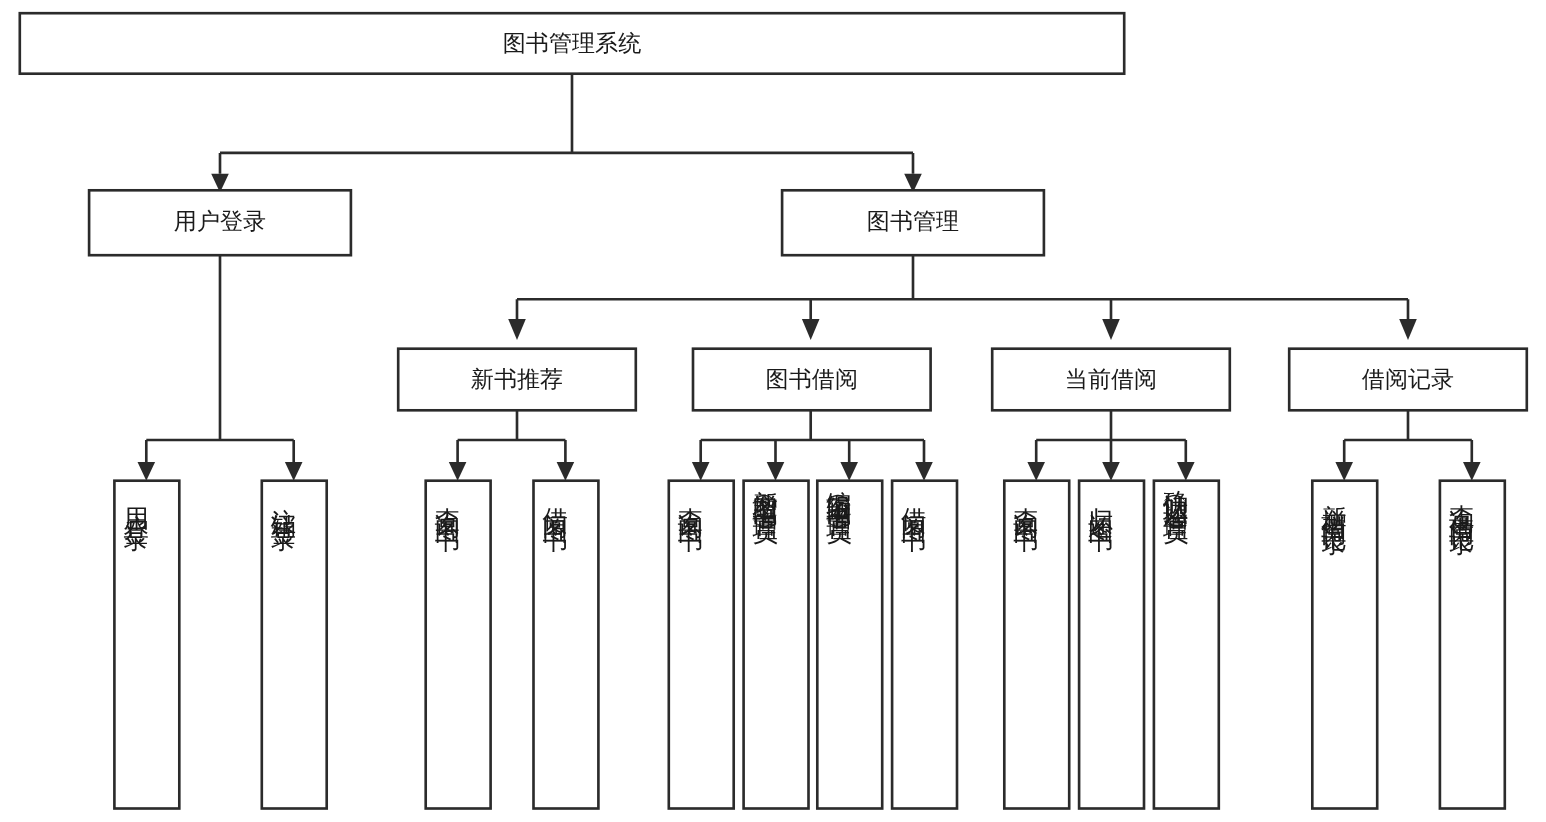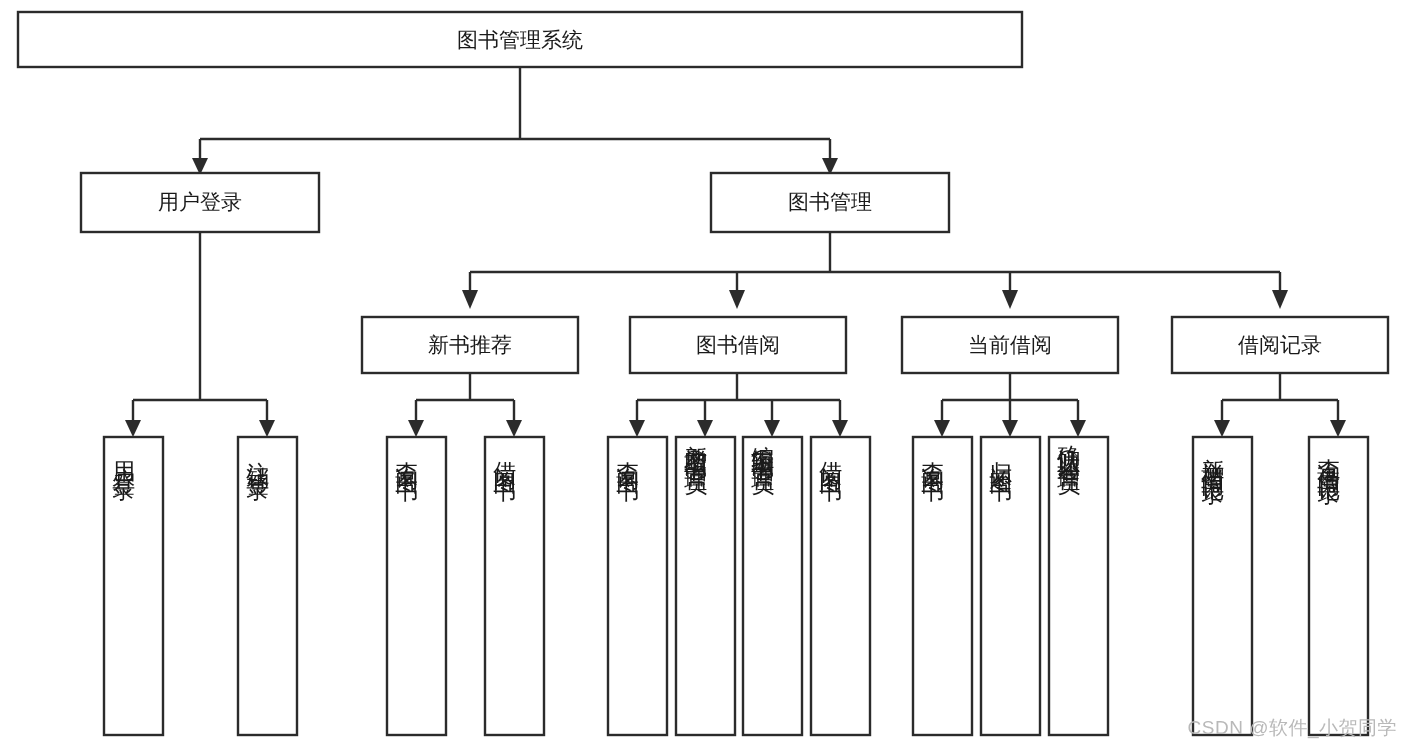--- a/index.html
+++ b/index.html
@@ -205,15 +205,14 @@
       <text class="leaf-label" x="1222" y="455" writing-mode="tb" glyph-orientation-vertical="0" style="letter-spacing:5px;dominant-baseline:hanging;">新增借阅记录</text>
     </g>
 
     <g>
       <rect class="node-box" x="1309" y="437" width="59" height="298"></rect>
       <text class="leaf-label" x="1338" y="455" writing-mode="tb" glyph-orientation-vertical="0" style="letter-spacing:5px;dominant-baseline:hanging;">查询借阅记录</text>
     </g>
 
   </svg>
 
-  <div class="watermark-text">CSDN @软件_小贺同学</div>
 
 </div>
 
 </body></html>

